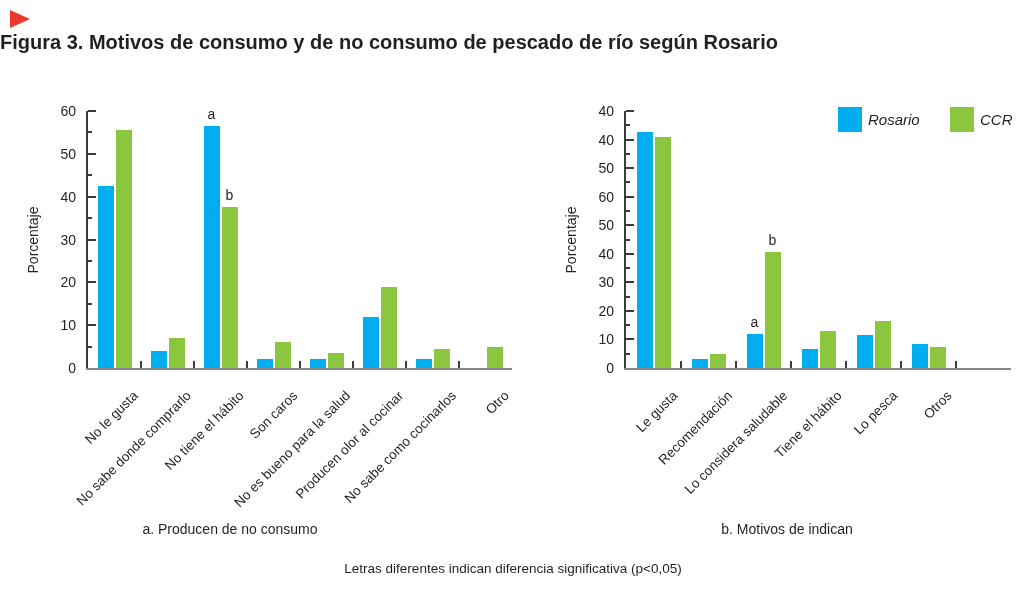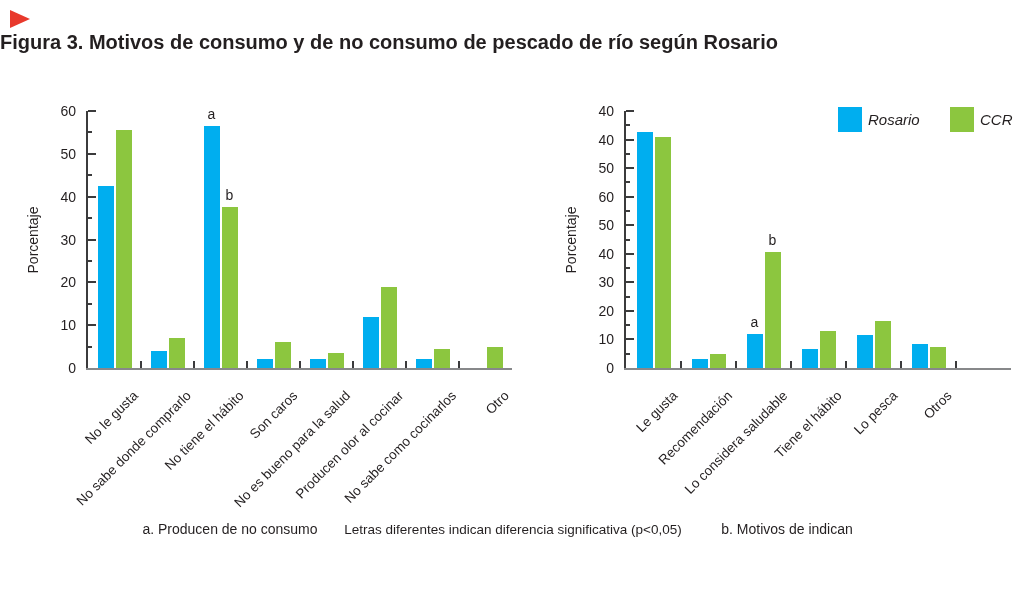--- a/index.html
+++ b/index.html
@@ -184,14 +184,14 @@
       <div class="xtick" style="left: 735px; top: 361px; width: 2px; height: 7px; background: rgb(59, 59, 60);"></div>
       <div class="xtick" style="left: 790px; top: 361px; width: 2px; height: 7px; background: rgb(59, 59, 60);"></div>
       <div class="xtick" style="left: 845px; top: 361px; width: 2px; height: 7px; background: rgb(59, 59, 60);"></div>
       <div class="xtick" style="left: 900px; top: 361px; width: 2px; height: 7px; background: rgb(59, 59, 60);"></div>
       <div class="xtick" style="left: 955px; top: 361px; width: 2px; height: 7px; background: rgb(59, 59, 60);"></div>
     </div>
 
   <div class="caption" style="left:230px;top:521px">a. Producen de no consumo</div>
   <div class="caption" style="left:787px;top:521px">b. Motivos de indican</div>
 
-  <div class="footnote" style="left:513px;top:522px">Letras diferentes indican diferencia significativa (p&lt;0,05)</div>
+  <div class="footnote" style="left:513px;top:561px">Letras diferentes indican diferencia significativa (p&lt;0,05)</div>
 </div>
 
 </body></html>

